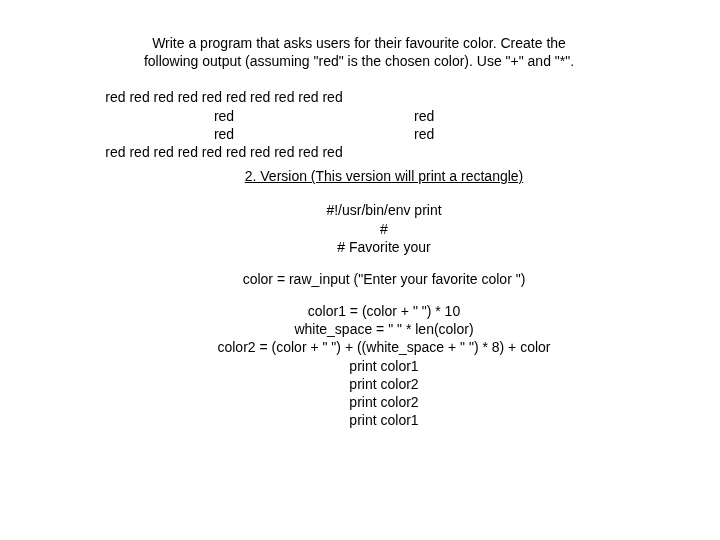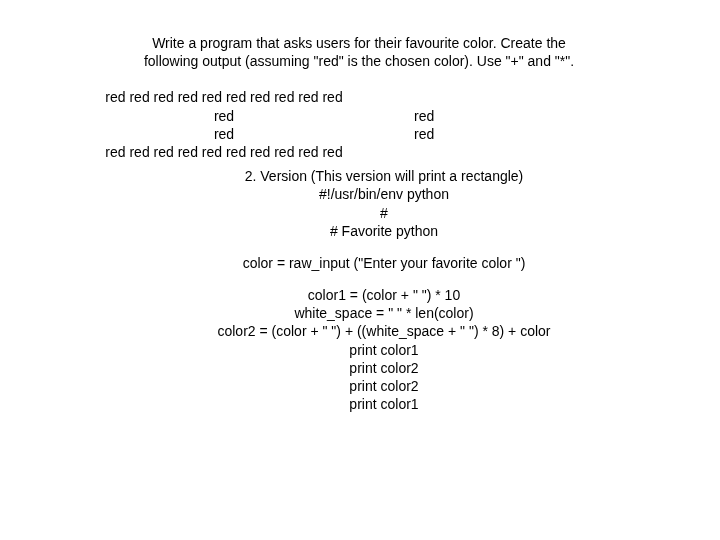--- a/index.html
+++ b/index.html
@@ -28,20 +28,22 @@
       padding-left: 0;
     }
     .output-line {
       white-space: nowrap;
     }
     .blank-after {
       visibility: hidden;
     }
     .section {
       padding-left: 14px;
+      margin-bottom: 16px;
+      text-decoration: underline;
     }
     .code-block {
       padding-left: 14px;
     }
     .code-block div {
       white-space: pre;
     }
     .spacer {
       height: 14px;
     }
@@ -65,23 +67,23 @@
     <div class="output-line blank-after">.</div>
     <div class="output-line">red</div>
     <div class="output-line">red</div>
     <div class="output-line blank-after">.</div>
   </div>
 </div>
 
 <div class="section">2. Version (This version will print a rectangle)</div>
 
 <div class="code-block">
-  <div>#!/usr/bin/env python</div>
+  <div>#!/usr/bin/env print</div>
   <div>#</div>
-  <div># Favorite python</div>
+  <div># Favorite your</div>
   <div class="spacer"></div>
   <div>color = raw_input ("Enter your favorite color ")</div>
   <div class="spacer"></div>
   <div>color1 = (color + " ") * 10</div>
   <div>white_space = " " * len(color)</div>
   <div>color2 = (color + " ") + ((white_space + " ") * 8) + color</div>
   <div>print color1</div>
   <div>print color2</div>
   <div>print color2</div>
   <div>print color1</div>

